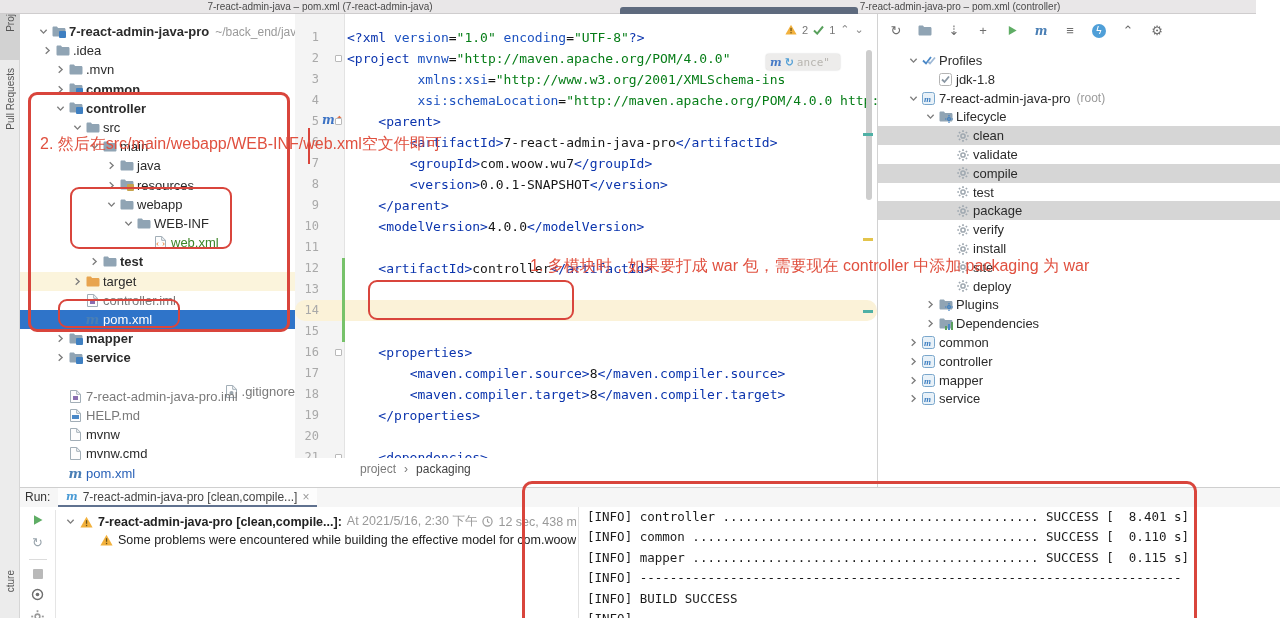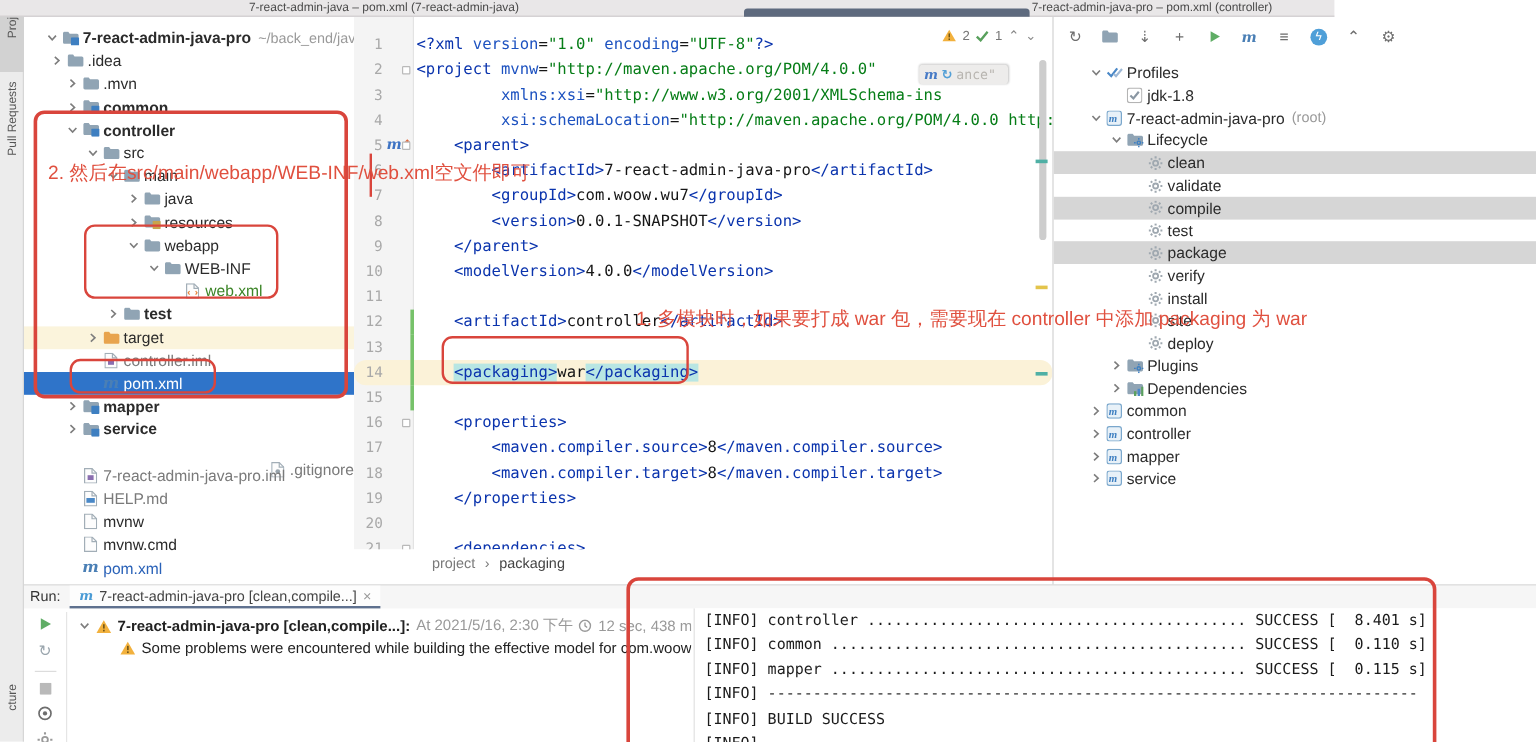--- a/index.html
+++ b/index.html
@@ -1,20 +1,20 @@
 <!DOCTYPE html>
 <html><head>
 <meta charset="utf-8">
 <style>
   * { margin:0; padding:0; box-sizing:border-box; }
   html,body { width:1280px; height:618px; overflow:hidden; background:#fff;
     font-family:"Liberation Sans", sans-serif; }
 
   
-  #titlebar { position:absolute; left:0; top:0; width:1112px; height:14px;
+  #titlebar { position:absolute; left:0; top:0; width:1256px; height:14px;
     background:#e9e7e8; border-bottom:1px solid #cfcdce; z-index:5; }
   .wintitle { position:absolute; top:1px; font-size:10px; color:#4a4a4a; width:640px; text-align:center;
     white-space:nowrap; overflow:hidden; }
   #darkbar { position:absolute; left:620px; top:7px; width:238px; height:7px; background:#5e6a7e;
     border-radius:3px 3px 0 0; z-index:6; }
 
   
   #stripe { position:absolute; left:0; top:14px; width:20px; height:604px; background:#ececec;
     border-right:1px solid #d6d6d6; z-index:4; }
   .stripe-label { position:absolute; left:0; width:20px; overflow:hidden; color:#555; font-size:10px; }
@@ -482,21 +482,20 @@
         <span class="ecode">    <span class="tk-tag">&lt;artifactId&gt;</span><span class="tk-pln">controller</span><span class="tk-tag">&lt;/artifactId&gt;</span></span>
       </div>
       <div class="eline" style="top: 265px;">
         <span class="lnum">13</span>
         <span class="chg"></span>
         <span class="ecode"></span>
       </div>
       <div class="eline cur-line" style="top: 286px;">
         <span class="lnum">14</span>
         <span class="chg"></span>
-        <span class="ecode">    <span class="tk-tag tk-hl">&lt;packaging&gt;</span><span class="tk-pln">war</span><span class="tk-tag tk-hl">&lt;/packaging&gt;</span></span>
       </div>
       <div class="eline" style="top: 307px;">
         <span class="lnum">15</span>
         <span class="chg"></span>
         <span class="ecode"></span>
       </div>
       <div class="eline" style="top: 328px;">
         <span class="lnum">16</span>
         <span class="fold"></span>
         <span class="ecode">    <span class="tk-tag">&lt;properties&gt;</span></span>

